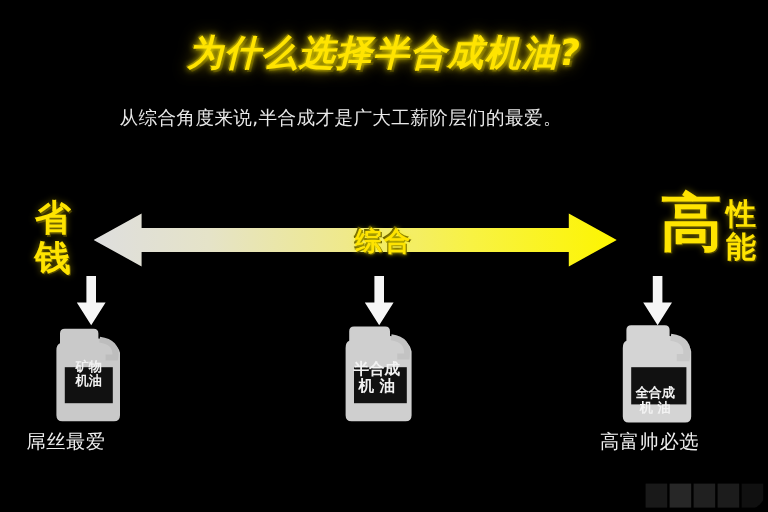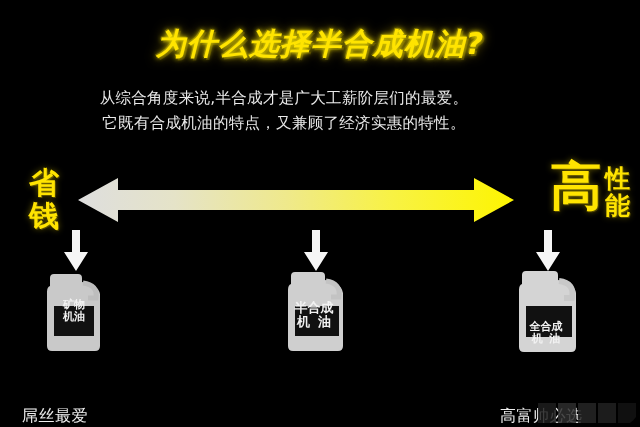--- a/index.html
+++ b/index.html
@@ -130,35 +130,33 @@
   .bottle.b3 { left: 508px; top: 265px; }
 
   .bottle-label-text {
     position: absolute;
     color: #f2f2f2;
     font-weight: bold;
     text-align: center;
     line-height: 1.05;
     white-space: pre-line;
     pointer-events: none;
-    font-family: Liberation Mono, monospace;
   }
   .bl1 { left: 50px;  top: 300px; width: 48px; font-size: 11px; }
   .bl2 { left: 285px; top: 302px; width: 58px; font-size: 13px; }
   .bl3 { left: 518px; top: 302px; width: 56px; font-size: 11px; margin-top: 20px; }
 
   
   .caption {
     position: absolute;
     top: 358px;
     color: #efefef;
     font-size: 16px;
     letter-spacing: 0.5px;
     white-space: nowrap;
-    margin-top: 48px;
   }
   .cap1 { left: 22px; }
   .cap2 { left: 246px; }
   .cap3 { left: 500px; }
 
   
   .wm {
     position: absolute;
     bottom: 4px;
     right: 4px;
@@ -179,21 +177,20 @@
 </style>
 </head>
 <body>
 
 <div id="poster">
 
   <div class="title">为什么选择半合成机油?</div>
 
   <div class="subtitle">
     <div>从综合角度来说,半合成才是广大工薪阶层们的最爱。</div>
-    <div>它既有合成机油的特点，又兼顾了经济实惠的特性。</div>
   </div>
 
   <div class="pole pole-left">
     <span>省</span>
     <span>钱</span>
   </div>
 
   <div class="pole pole-right">
     <div class="big">高</div>
     <div class="stack">
@@ -209,20 +206,21 @@
           <stop offset="0" stop-color="#dedede"></stop>
           <stop offset="0.22" stop-color="#e5e3c8"></stop>
           <stop offset="0.48" stop-color="#efe98b"></stop>
           <stop offset="0.72" stop-color="#f8f244"></stop>
           <stop offset="1" stop-color="#fdf500"></stop>
         </linearGradient>
       </defs>
       <polygon fill="url(#barGrad)" points="0,24 40,2 40,14 396,14 396,2 436,24 396,46 396,34 40,34 40,46"></polygon>
     </svg>
   </div>
+  <div class="arrow-label">综合</div>
 
   <div class="down-arrow a1">
     <svg width="26" height="42" viewBox="0 0 26 42" xmlns="http://www.w3.org/2000/svg">
       <polygon fill="#f6f6f6" points="9,0 17,0 17,22 25,22 13,41 1,22 9,22"></polygon>
     </svg>
   </div>
   <div class="down-arrow a2">
     <svg width="26" height="42" viewBox="0 0 26 42" xmlns="http://www.w3.org/2000/svg">
       <polygon fill="#f6f6f6" points="9,0 17,0 17,22 25,22 13,41 1,22 9,22"></polygon>
     </svg>

